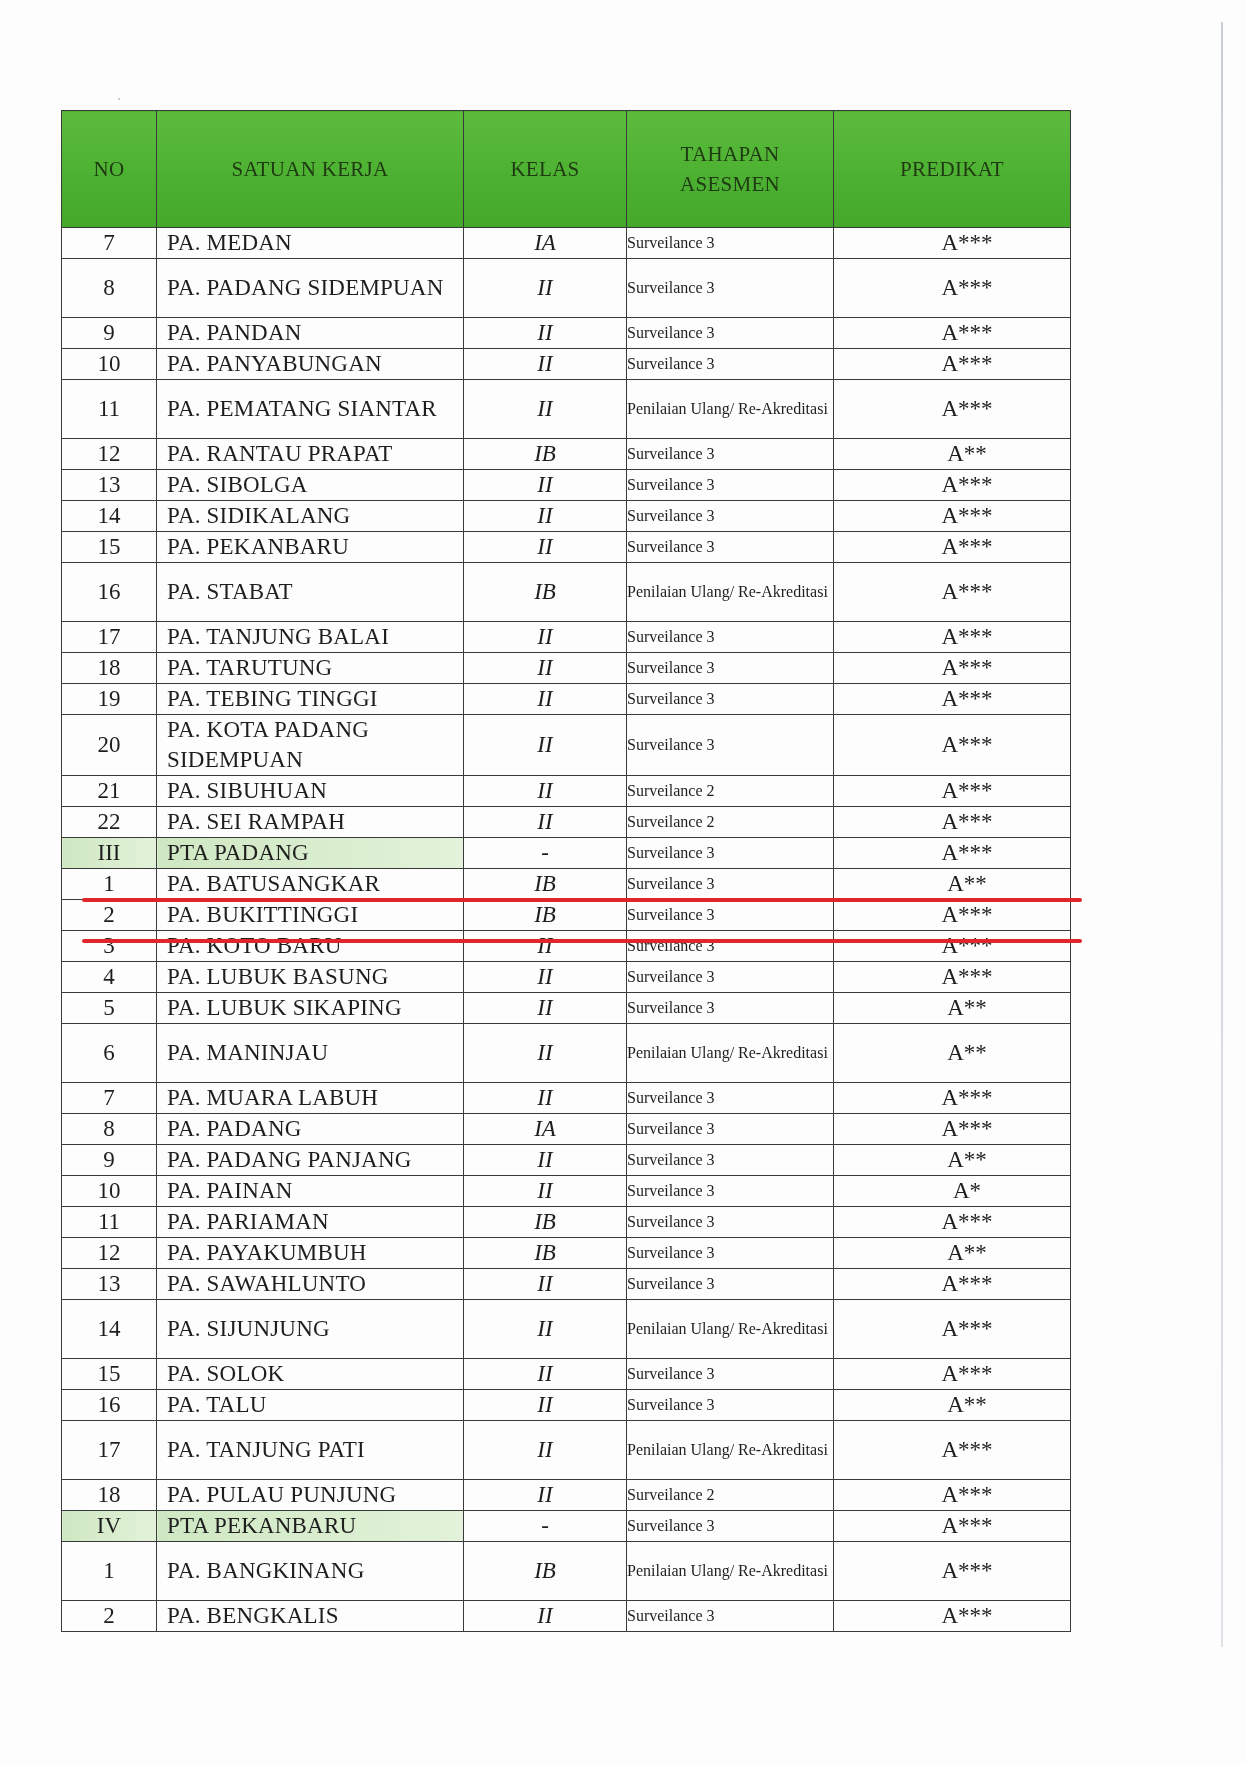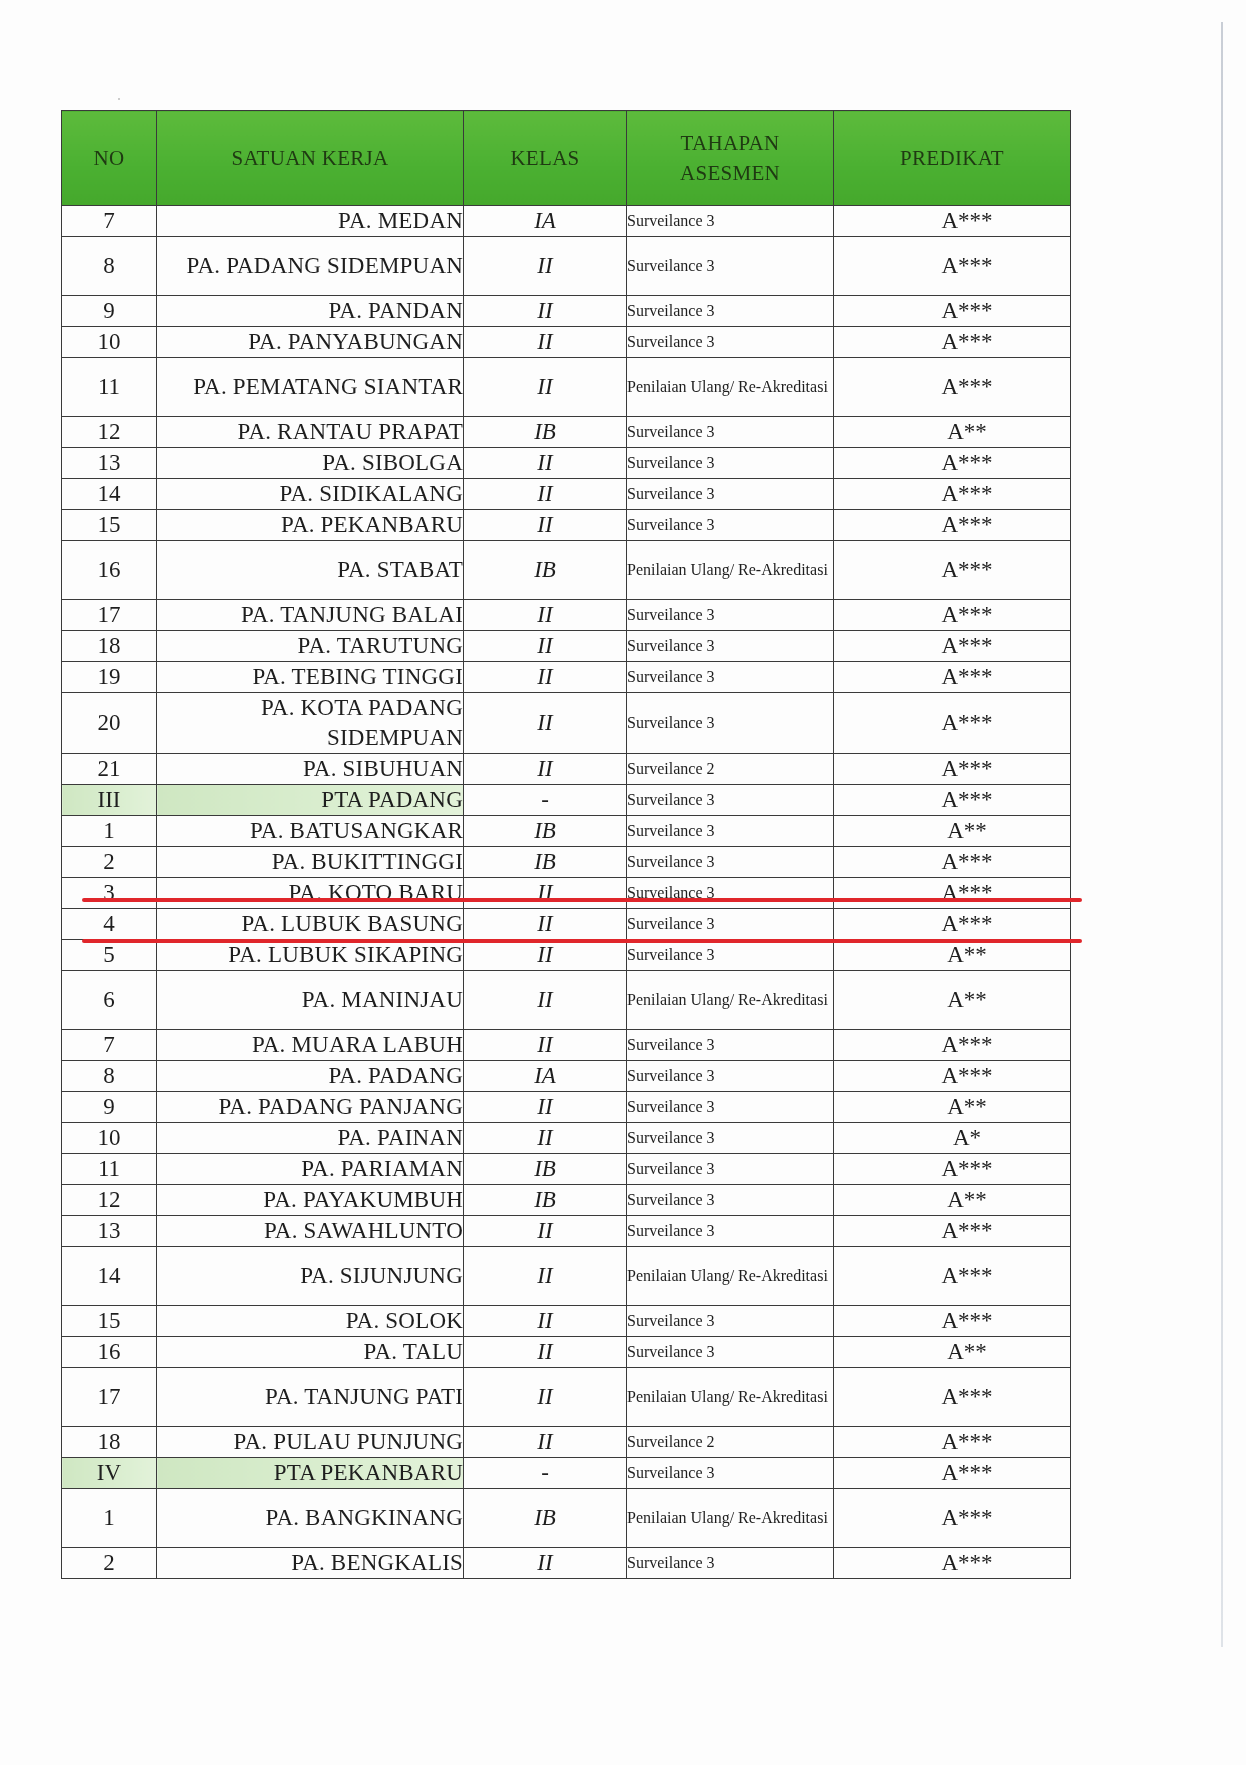--- a/index.html
+++ b/index.html
@@ -37,21 +37,21 @@
       height: 92px;
       background: linear-gradient(180deg,#5dbb3c 0%, #4bb031 60%, #45a82c 100%);
       font-size: 21px;
       color: #1f3a12;
       text-align: center;
       line-height: 30px;
       letter-spacing: 0.3px;
     }
     tbody td { font-size: 23px; vertical-align: middle; }
     td.no { text-align: center; }
-    td.sk { text-align: right; padding-left: 10px; letter-spacing: 0.2px; }
+    td.sk { text-align: left; padding-left: 10px; letter-spacing: 0.2px; }
     td.kl { text-align: center; font-style: italic; }
     td.th { font-size: 16px; line-height: 28px; }
     td.pr { text-align: center; padding-left: 30px; }
     tr.r1 td { height: 29px; }
     tr.r2 td { height: 58px; }
     tr.section td.no, tr.section td.sk { background: linear-gradient(90deg,#cfe7c2,#dcefd2 70%,#e3f2da); }
     .strike {
       position: absolute; height: 4px; background: #e0262b; border-radius: 2px;
     }
   </style>
@@ -67,21 +67,21 @@
       <col class="c-sk">
       <col class="c-kl">
       <col class="c-th">
       <col class="c-pr">
   </colgroup>
   <thead>
     <tr>
       <th>NO</th>
       <th>SATUAN KERJA</th>
       <th>KELAS</th>
-      <th style="padding:1px 20px;">TAHAPAN ASESMEN</th>
+      <th style="padding:12px 20px;">TAHAPAN ASESMEN</th>
       <th>PREDIKAT</th>
     </tr>
   </thead>
   <tbody id="tbody">
       <tr class="r1">
         <td class="no">7</td>
         <td class="sk">PA. MEDAN</td>
         <td class="kl">IA</td>
         <td class="th">Surveilance 3</td>
         <td class="pr">A***</td>
@@ -173,20 +173,27 @@
       <tr class="r2">
         <td class="no">20</td>
         <td class="sk">PA. KOTA PADANG SIDEMPUAN</td>
         <td class="kl">II</td>
         <td class="th">Surveilance 3</td>
         <td class="pr">A***</td>
       </tr>
       <tr class="r1">
         <td class="no">21</td>
         <td class="sk">PA. SIBUHUAN</td>
+        <td class="kl">II</td>
+        <td class="th">Surveilance 2</td>
+        <td class="pr">A***</td>
+      </tr>
+      <tr class="r1">
+        <td class="no">22</td>
+        <td class="sk">PA. SEI RAMPAH</td>
         <td class="kl">II</td>
         <td class="th">Surveilance 2</td>
         <td class="pr">A***</td>
       </tr>
       <tr class="r1 section">
         <td class="no">III</td>
         <td class="sk">PTA PADANG</td>
         <td class="kl">-</td>
         <td class="th">Surveilance 3</td>
         <td class="pr">A***</td>

